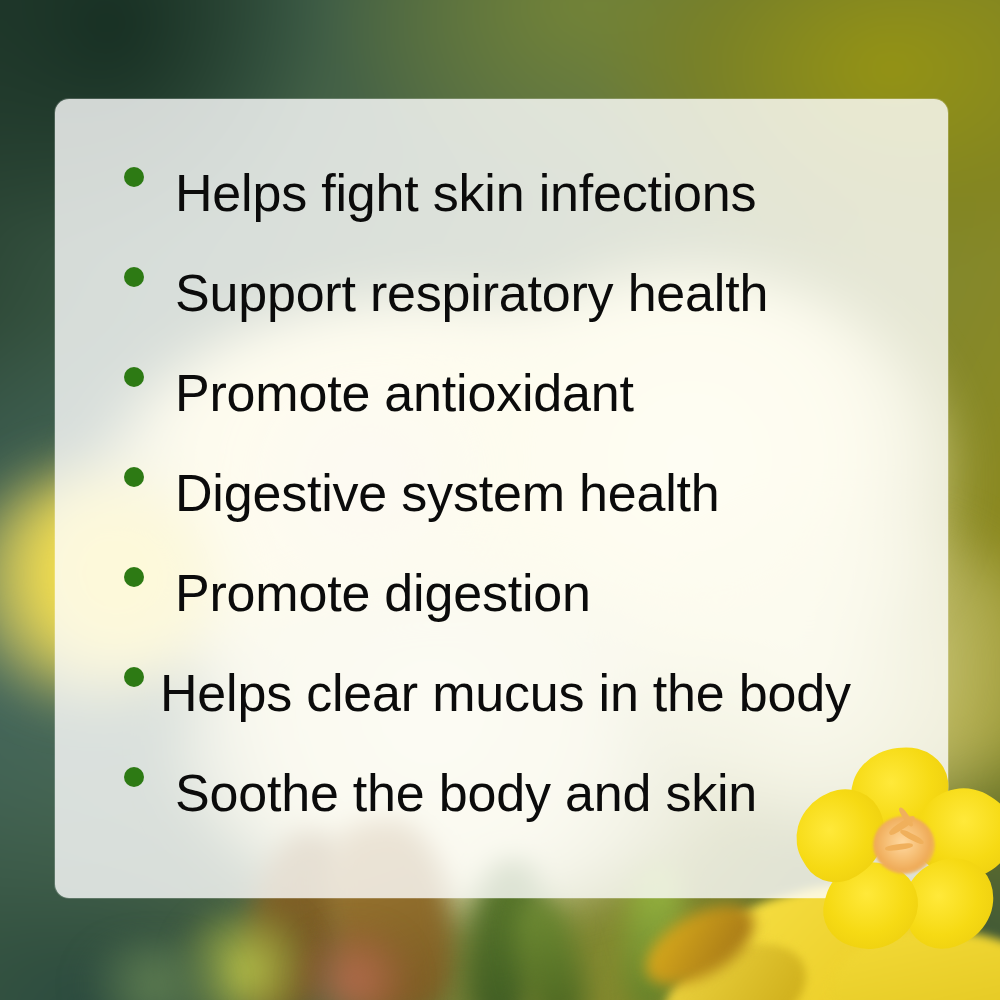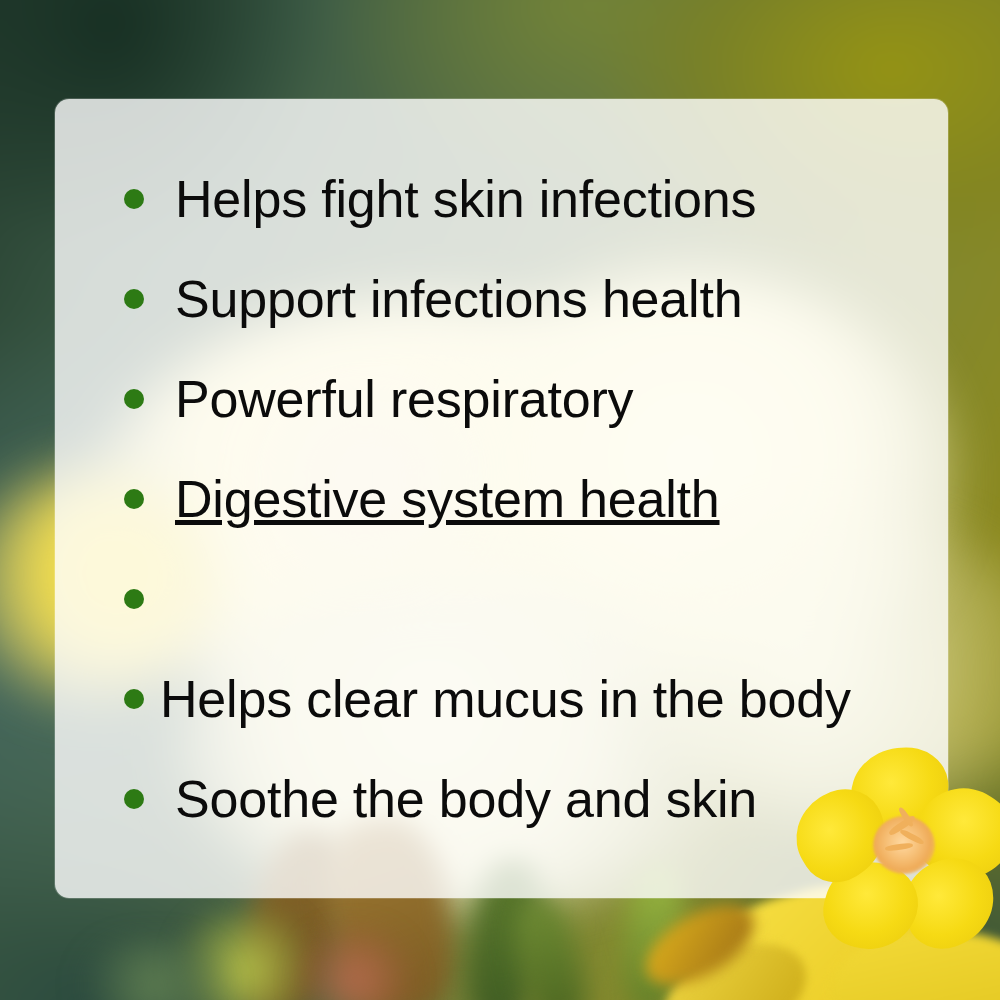--- a/index.html
+++ b/index.html
@@ -136,21 +136,21 @@
   .list {
     position: absolute;
     left: 0; top: 0;
     width: 100%; height: 100%;
   }
   .list-item {
     position: absolute;
     left: 124px;
     height: 64px;
     display: flex;
-    align-items: center;
+    align-items: flex-start;
     white-space: nowrap;
   }
   .bullet {
     width: 20px;
     height: 20px;
     border-radius: 50%;
     flex: 0 0 auto;
   }
   .item-label {
     margin-left: 31px;
@@ -195,35 +195,36 @@
 
   <div class="list">
 
     <div class="list-item" style="top:167px">
       <span class="bullet" style="background: rgb(45, 122, 20);"></span>
       <span class="item-label" style="color: rgb(11, 11, 11);">Helps fight skin infections</span>
     </div>
 
     <div class="list-item" style="top:267px">
       <span class="bullet" style="background: rgb(45, 122, 20);"></span>
-      <span class="item-label" style="color: rgb(11, 11, 11);">Support infections health</span>
+      <span class="item-label" style="color: rgb(11, 11, 11);">Support respiratory health</span>
     </div>
 
     <div class="list-item" style="top:367px">
       <span class="bullet" style="background: rgb(45, 122, 20);"></span>
-      <span class="item-label" style="color: rgb(11, 11, 11);">Powerful respiratory</span>
+      <span class="item-label" style="color: rgb(11, 11, 11);">Promote antioxidant</span>
     </div>
 
     <div class="list-item" style="top:467px">
       <span class="bullet" style="background: rgb(45, 122, 20);"></span>
-      <span class="item-label" style="color: rgb(11, 11, 11); text-decoration: underline;">Digestive system health</span>
+      <span class="item-label" style="color: rgb(11, 11, 11);">Digestive system health</span>
     </div>
 
     <div class="list-item" style="top:567px">
       <span class="bullet" style="background: rgb(45, 122, 20);"></span>
+      <span class="item-label" style="color: rgb(11, 11, 11);">Promote digestion</span>
     </div>
 
     <div class="list-item" style="top:667px">
       <span class="bullet" style="background: rgb(45, 122, 20);"></span>
       <span class="item-label" style="color: rgb(11, 11, 11); margin-left: 16px;">Helps clear mucus in the body</span>
     </div>
 
     <div class="list-item" style="top:767px">
       <span class="bullet" style="background: rgb(45, 122, 20);"></span>
       <span class="item-label" style="color: rgb(11, 11, 11);">Soothe the body and skin</span>

